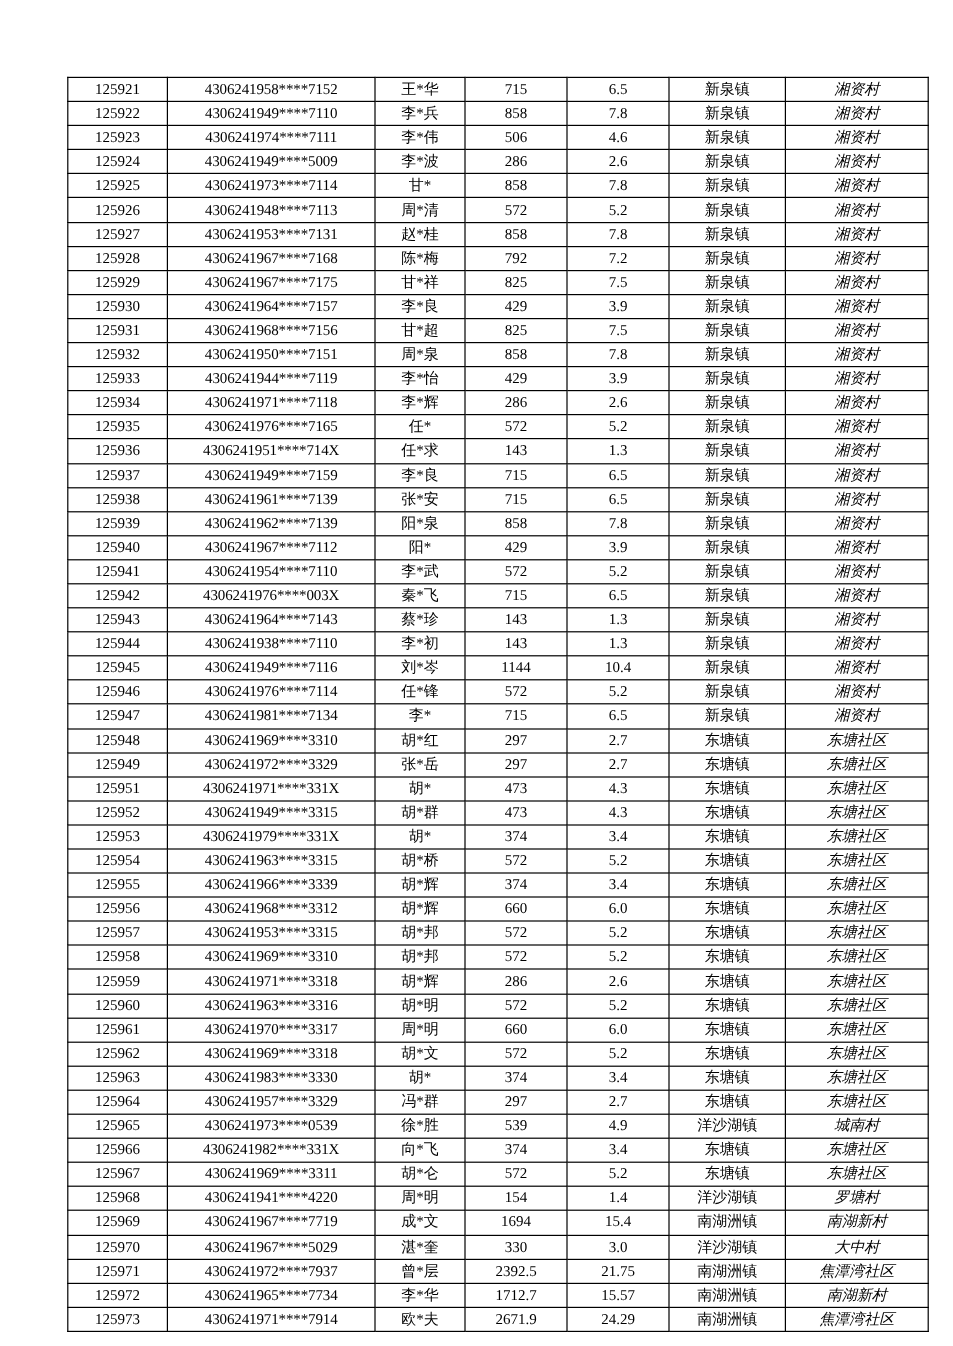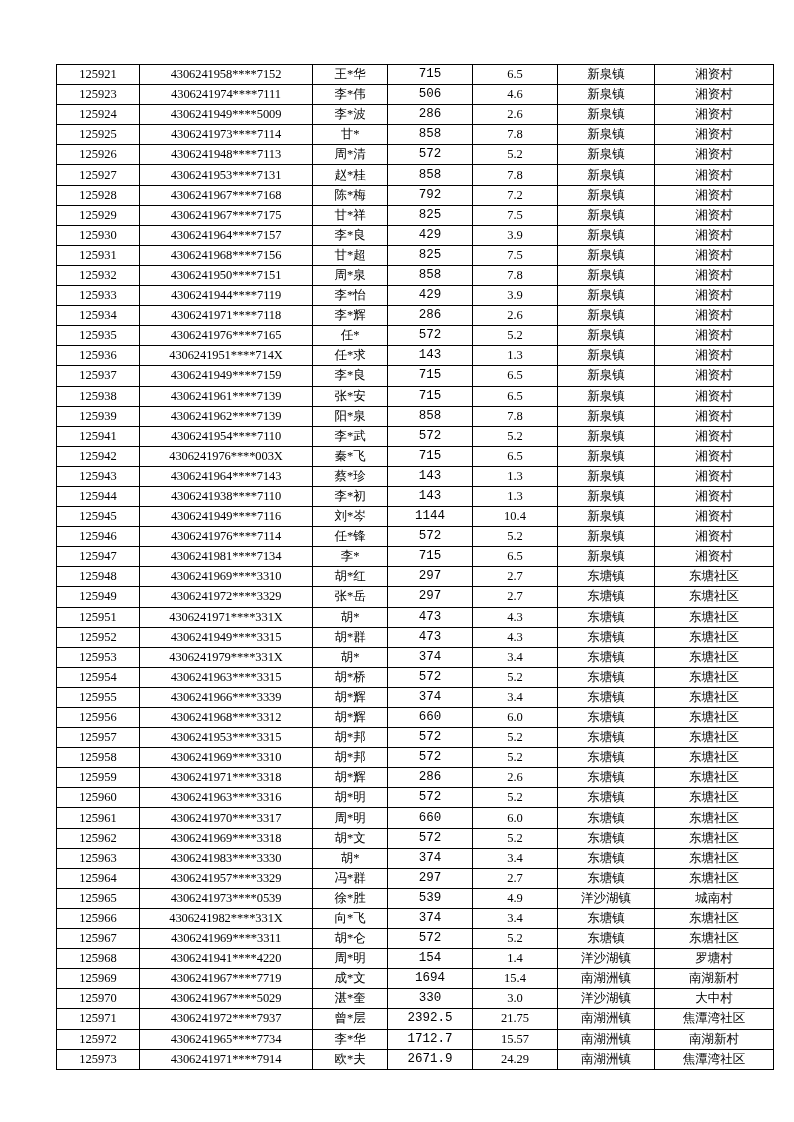--- a/index.html
+++ b/index.html
@@ -32,41 +32,50 @@
     line-height: 17px;
     padding: 0 2px;
     text-align: center;
     vertical-align: middle;
     white-space: nowrap;
     overflow: hidden;
   }
   td.col-seq   { width: 78px; }
   td.col-id    { width: 168px; letter-spacing: -0.1px; }
   td.col-name  { width: 70px; }
-  td.col-amt   { width: 80px; font-family: Liberation Mono, monospace; }
+  td.col-amt   { width: 80px; }
   td.col-area  { width: 80px; }
   td.col-town  { width: 92px; }
-  td.col-vill  { width: 114px; }
+  td.col-vill  { width: 114px; font-style: italic; }
 </style>
 </head>
 <body>
 
 <div class="page">
   <table class="data-table">
     <tbody>
         <tr>
           <td class="col-seq">125921</td>
           <td class="col-id">4306241958****7152</td>
           <td class="col-name">王*华</td>
           <td class="col-amt">715</td>
           <td class="col-area">6.5</td>
           <td class="col-town">新泉镇</td>
           <td class="col-vill">湘资村</td>
         </tr>
         <tr>
+          <td class="col-seq">125922</td>
+          <td class="col-id">4306241949****7110</td>
+          <td class="col-name">李*兵</td>
+          <td class="col-amt">858</td>
+          <td class="col-area">7.8</td>
+          <td class="col-town">新泉镇</td>
+          <td class="col-vill">湘资村</td>
+        </tr>
+        <tr>
           <td class="col-seq">125923</td>
           <td class="col-id">4306241974****7111</td>
           <td class="col-name">李*伟</td>
           <td class="col-amt">506</td>
           <td class="col-area">4.6</td>
           <td class="col-town">新泉镇</td>
           <td class="col-vill">湘资村</td>
         </tr>
         <tr>
           <td class="col-seq">125924</td>
@@ -202,20 +211,29 @@
           <td class="col-area">6.5</td>
           <td class="col-town">新泉镇</td>
           <td class="col-vill">湘资村</td>
         </tr>
         <tr>
           <td class="col-seq">125939</td>
           <td class="col-id">4306241962****7139</td>
           <td class="col-name">阳*泉</td>
           <td class="col-amt">858</td>
           <td class="col-area">7.8</td>
+          <td class="col-town">新泉镇</td>
+          <td class="col-vill">湘资村</td>
+        </tr>
+        <tr>
+          <td class="col-seq">125940</td>
+          <td class="col-id">4306241967****7112</td>
+          <td class="col-name">阳*</td>
+          <td class="col-amt">429</td>
+          <td class="col-area">3.9</td>
           <td class="col-town">新泉镇</td>
           <td class="col-vill">湘资村</td>
         </tr>
         <tr>
           <td class="col-seq">125941</td>
           <td class="col-id">4306241954****7110</td>
           <td class="col-name">李*武</td>
           <td class="col-amt">572</td>
           <td class="col-area">5.2</td>
           <td class="col-town">新泉镇</td>

